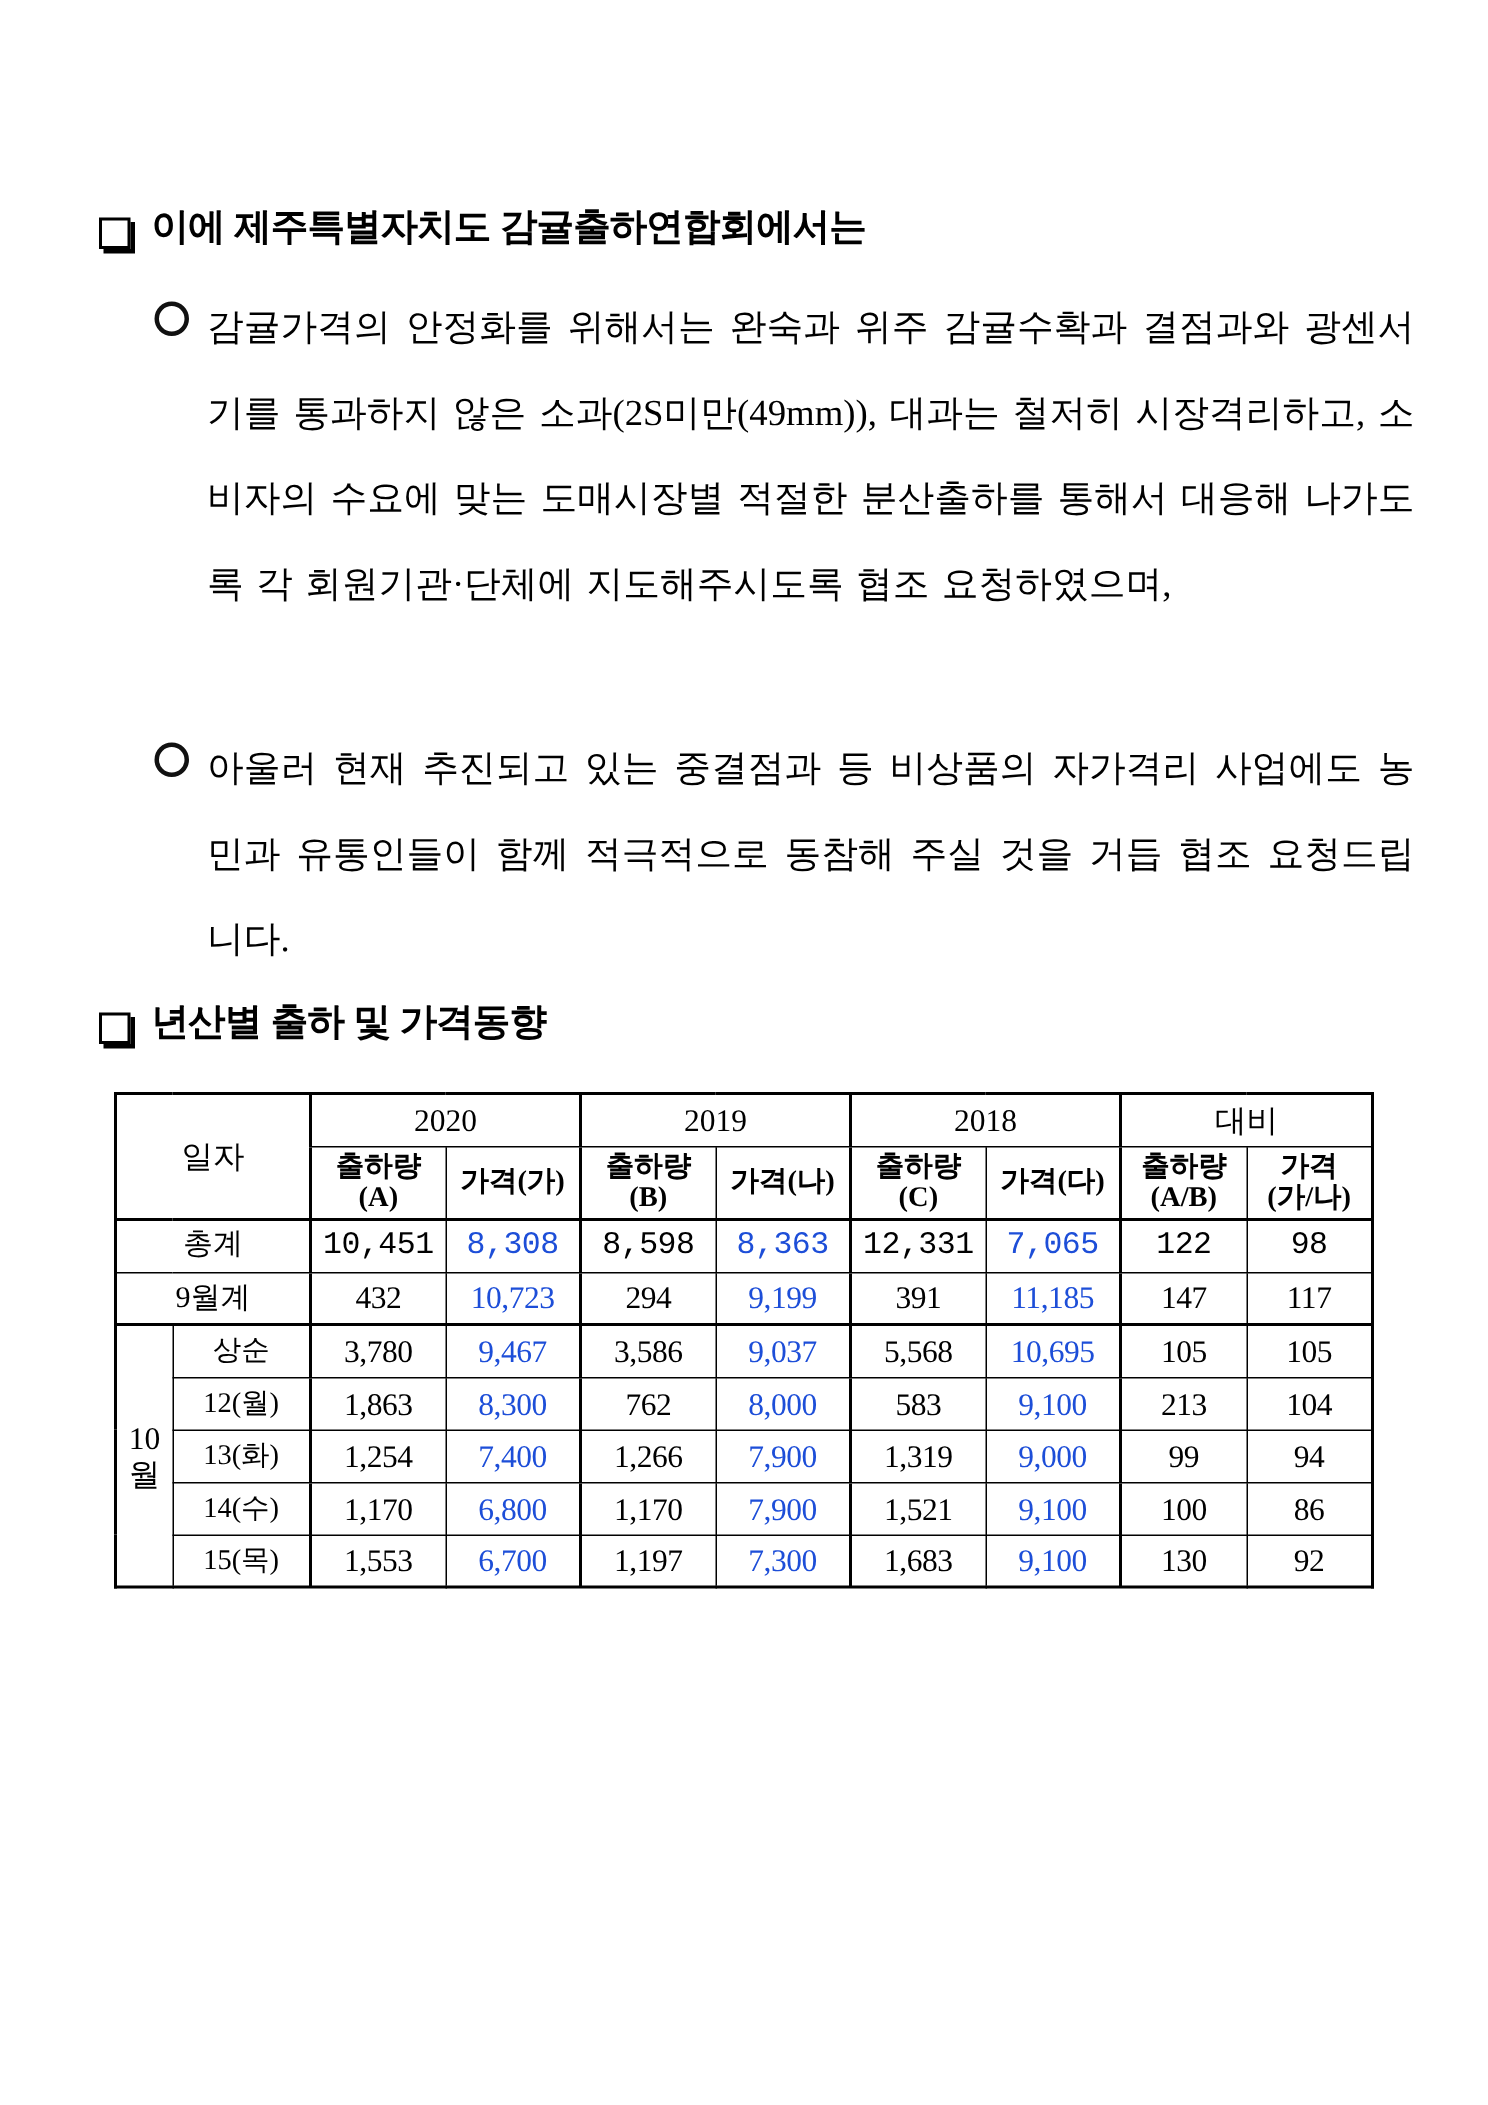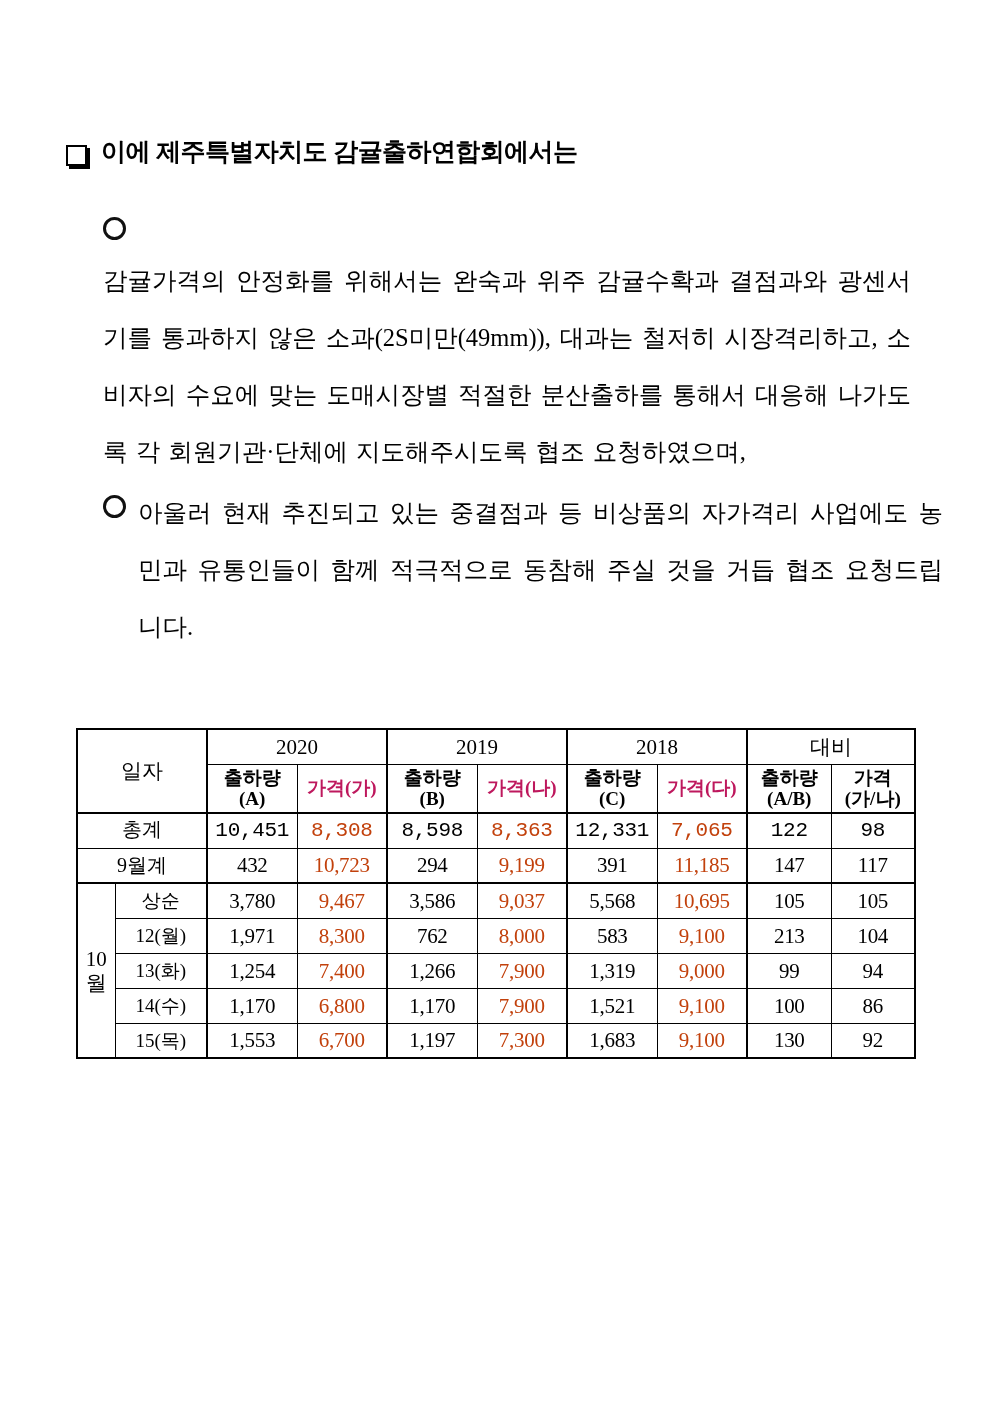--- a/index.html
+++ b/index.html
@@ -102,22 +102,22 @@
     box-sizing: border-box;
   }
   
   table.data { border: 2px solid #000; }
 
   th.hdr-year { font-size: 21px; height: 40px; }
   th.hdr-sub  { font-size: 19px; height: 44px; }
   th.hdr-sub.b { font-weight: bold; }
   th.hdr-date { font-size: 21px; }
 
-  .blue { color: #c2410c; }
-  .blue-b { color: #be185d; font-weight: bold; }
+  .blue { color: #1d4ed8; }
+  .blue-b { color: #000000; font-weight: bold; }
 
   
   .gsep-l { border-left: 2.5px solid #000 !important; }
 
   
   .hsep-b td, .hsep-b th { border-bottom: 2.5px solid #000 !important; }
   .hsep-t td, .hsep-t th { border-top: 2.5px solid #000 !important; font-family: Liberation Mono, monospace; }
 
   .month-cell {
     font-size: 21px;
@@ -132,30 +132,34 @@
 </head>
 <body>
 
 <div class="page">
 
   <div class="heading" style="left:66px; top:136px;justify-content:flex-end;">
     <span class="sq-bullet"></span>
     <span class="heading-text">이에 제주특별자치도 감귤출하연합회에서는</span>
   </div>
 
-  <div class="bullet-block" style="left:103px; top:206px; width:840px;flex-direction:column;">
+  <div class="bullet-block" style="left:103px; top:190px; width:840px;">
     <span class="circ-bullet"></span>
     <div class="para" style="width:808px;">감귤가격의 안정화를 위해서는 완숙과 위주 감귤수확과 결점과와 광센서기를 통과하지 않은 소과(2S미만(49mm)), 대과는 철저히 시장격리하고, 소비자의 수요에 맞는 도매시장별 적절한 분산출하를 통해서 대응해 나가도록 각 회원기관·단체에 지도해주시도록 협조 요청하였으며,</div>
   </div>
 
   <div class="bullet-block" style="left:103px; top:484px; width:840px;">
     <span class="circ-bullet"></span>
     <div class="para" style="width:808px;">아울러 현재 추진되고 있는 중결점과 등 비상품의 자가격리 사업에도 농민과 유통인들이 함께 적극적으로 동참해 주실 것을 거듭 협조 요청드립니다.</div>
   </div>
 
+  <div class="heading" style="left:66px; top:666px;">
+    <span class="sq-bullet"></span>
+    <span class="heading-text">년산별 출하 및 가격동향</span>
+  </div>
 
   <div class="table-wrap">
     <table class="data">
       <colgroup>
         <col style="width:38px">
         <col style="width:92px">
         <col style="width:90px">
         <col style="width:90px">
         <col style="width:90px">
         <col style="width:90px">
@@ -226,21 +230,21 @@
           <td class="num gsep-l">3,586</td>
           <td class="num blue">9,037</td>
           <td class="num gsep-l">5,568</td>
           <td class="num blue">10,695</td>
           <td class="num gsep-l">105</td>
           <td class="num">105</td>
         </tr>
 
         <tr>
           <td class="daylabel">12(월)</td>
-          <td class="num gsep-l">1,971</td>
+          <td class="num gsep-l">1,863</td>
           <td class="num blue">8,300</td>
           <td class="num gsep-l">762</td>
           <td class="num blue">8,000</td>
           <td class="num gsep-l">583</td>
           <td class="num blue">9,100</td>
           <td class="num gsep-l">213</td>
           <td class="num">104</td>
         </tr>
 
         <tr>

